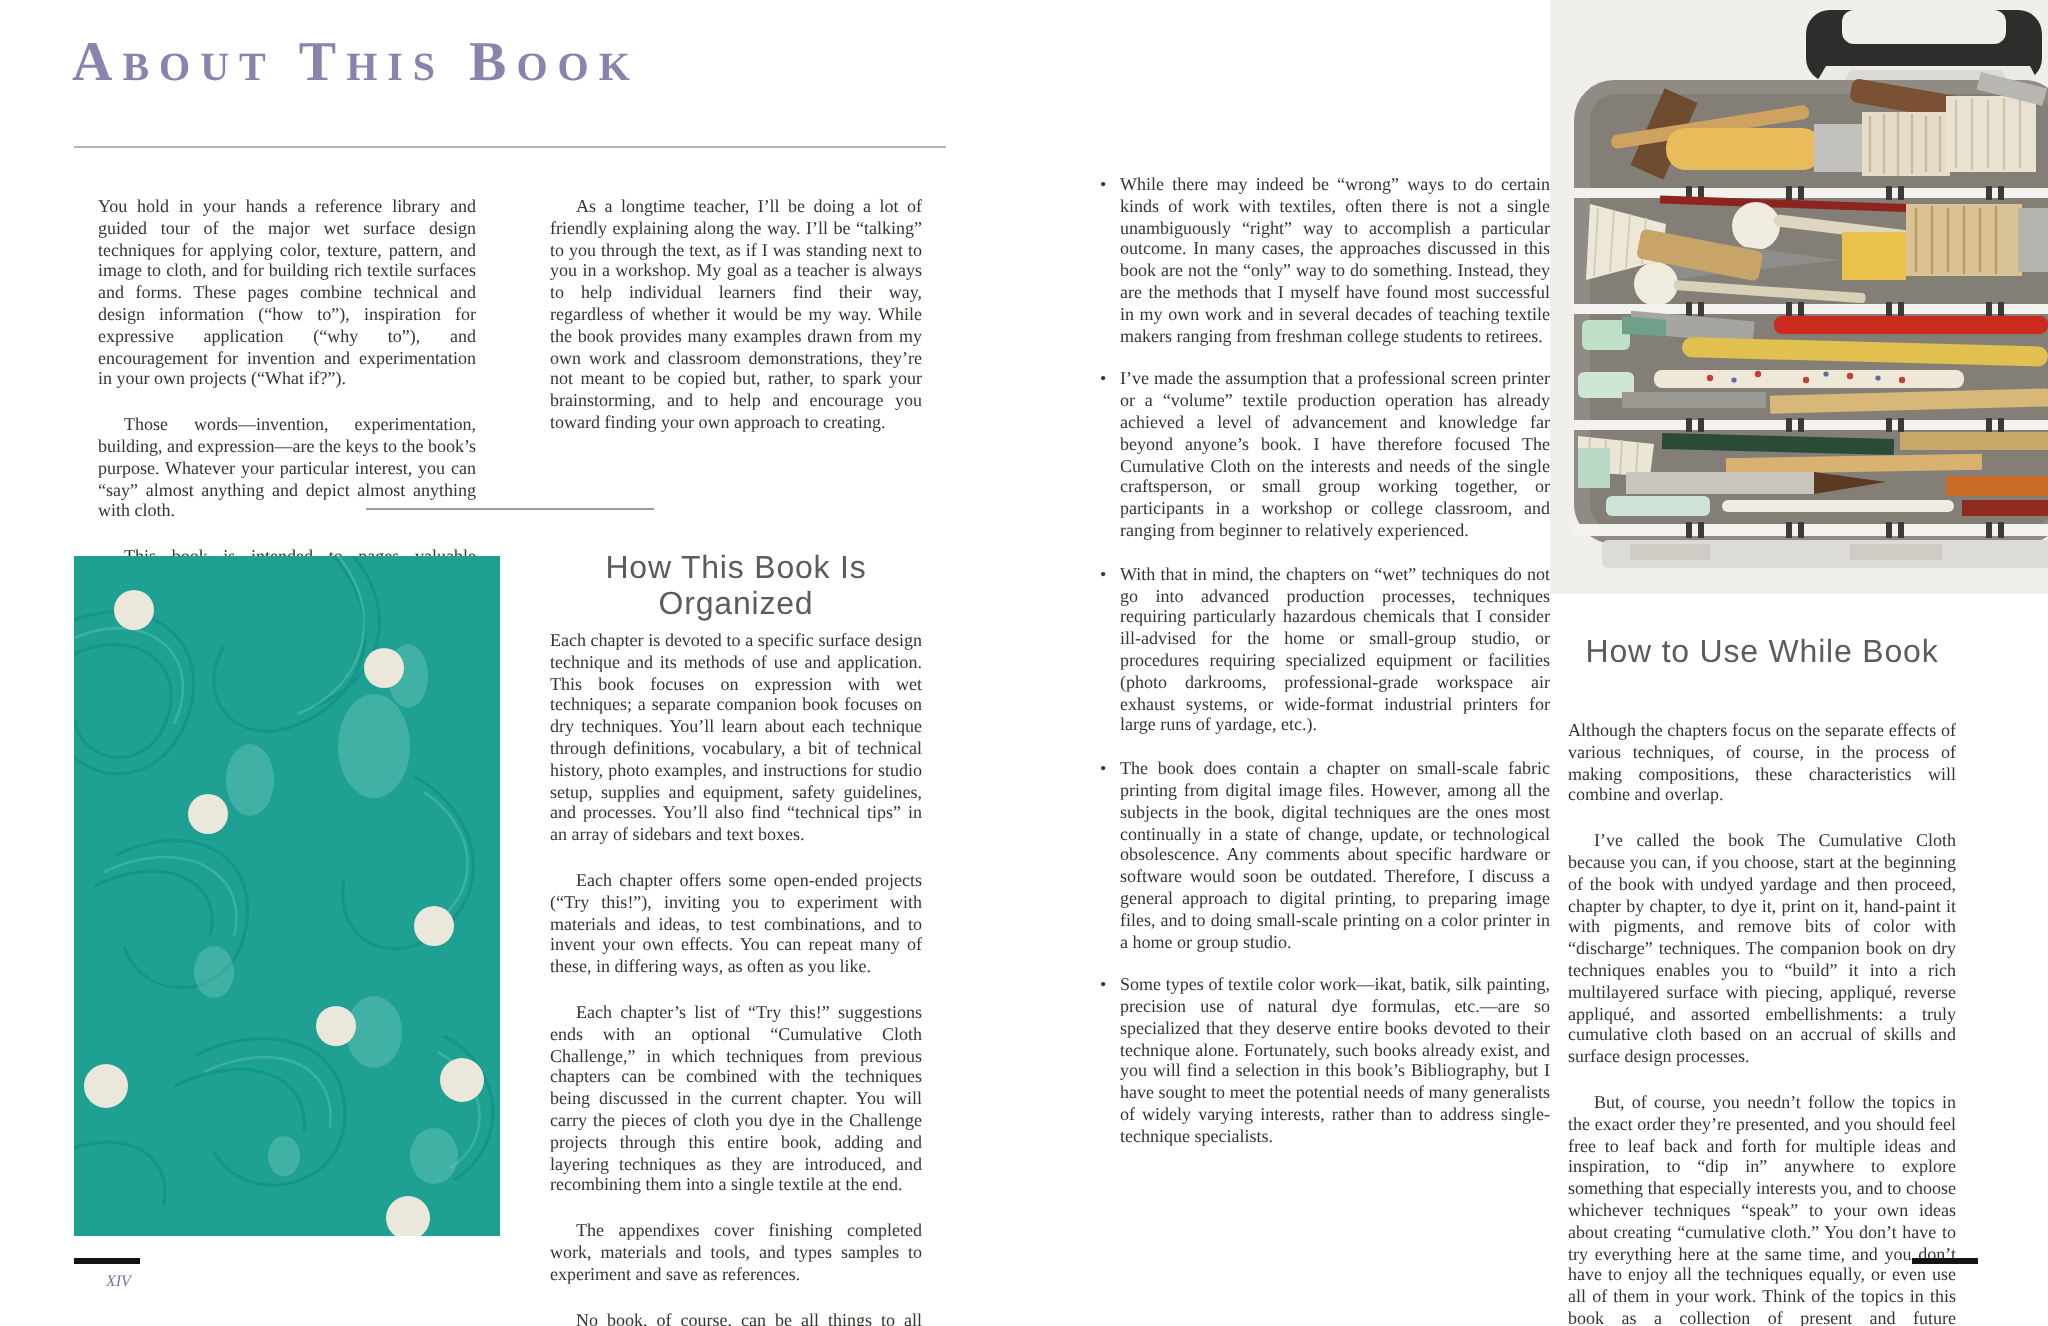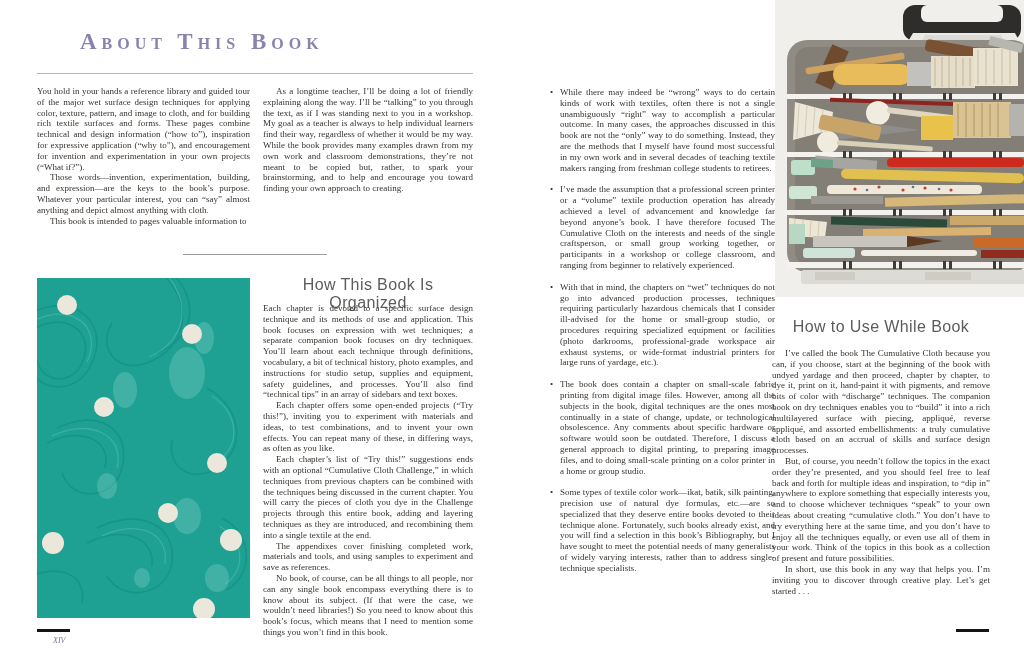--- a/index.html
+++ b/index.html
@@ -2,31 +2,31 @@
 <html lang="en"><head>
 <meta charset="utf-8">
 <style>
   html,body{margin:0;padding:0;}
   body{
     width:1024px;height:663px;position:relative;background:#ffffff;
     font-family:"Liberation Serif", serif;color:#37332f;overflow:hidden;
   }
   .abs{position:absolute;}
   .book-title{
-    left:36px;top:29px;
+    left:36px;top:16px;
     font-family:"Liberation Serif", serif;font-variant:small-caps;font-weight:bold;
-    font-size:23px;letter-spacing:5px;color:#8b82ae;margin-left:44px;
+    font-size:28px;letter-spacing:5px;color:#8b82ae;
   }
   .title-rule{left:37px;top:73px;width:436px;height:1px;background:#b6b1c7;}
   .mid-divider{left:183px;top:254px;width:144px;height:1px;background:#9c9c9c;}
   .col{
     text-align:justify;font-size:9px;line-height:10.8px;
     hyphens:auto;-webkit-hyphens:auto;
   }
-  .col p{margin:0;}
+  .col p{margin:12px;}
   .col p.ind{text-indent:13px;}
   .sans-heading{
     font-family:"Liberation Sans", sans-serif;font-weight:400;color:#5c5c5c;
     text-align:center;font-size:16px;letter-spacing:0.4px;
   }
   ul.bullets{list-style:none;margin:0;padding:0;}
   ul.bullets li{position:relative;padding-left:11px;margin-bottom:11px;}
   ul.bullets li .marker{position:absolute;left:1px;top:0;font-size:9px;color:#37332f;}
   .swatch{left:37px;top:278px;width:213px;height:340px;}
   .photo{left:775px;top:0;width:249px;height:297px;}
@@ -102,21 +102,21 @@
     </g>
   </svg>
 </div>
 
 <div class="abs sans-heading" style="left:263px;top:276px;width:210px;">How This Book Is Organized</div>
 
 <div class="abs col" style="left:263px;top:303px;width:210px;">
   <p>Each chapter is devoted to a specific surface design technique and its methods of use and application. This book focuses on expression with wet techniques; a separate companion book focuses on dry techniques. You’ll learn about each technique through definitions, vocabulary, a bit of technical history, photo examples, and instructions for studio setup, supplies and equipment, safety guidelines, and processes. You’ll also find “technical tips” in an array of sidebars and text boxes.</p>
   <p class="ind">Each chapter offers some open-ended projects (“Try this!”), inviting you to experiment with materials and ideas, to test combinations, and to invent your own effects. You can repeat many of these, in differing ways, as often as you like.</p>
   <p class="ind">Each chapter’s list of “Try this!” suggestions ends with an optional “Cumulative Cloth Challenge,” in which techniques from previous chapters can be combined with the techniques being discussed in the current chapter. You will carry the pieces of cloth you dye in the Challenge projects through this entire book, adding and layering techniques as they are introduced, and recombining them into a single textile at the end.</p>
-  <p class="ind">The appendixes cover finishing completed work, materials and tools, and using samples to experiment and save as references.</p>
+  <p class="ind">The appendixes cover finishing completed work, materials and tools, and types samples to experiment and save as references.</p>
   <p class="ind">No book, of course, can be all things to all people, nor can any single book encompass everything there is to know about its subject. (If that were the case, we wouldn’t need libraries!) So you need to know about this book’s focus, which means that I need to mention some things you won’t find in this book.</p>
 </div>
 
 <div class="abs foot-bar" style="left:37px;top:629px;"></div>
 <div class="abs folio" style="left:37px;top:636px;">XIV</div>
 
 <div class="abs col" style="left:549px;top:87px;width:226px;">
   <ul class="bullets">
     <li>
       <span class="marker">•</span>
@@ -301,19 +301,20 @@
     <rect x="26" y="270" width="226" height="14" rx="3" fill="#dddbd6"></rect>
     <rect x="40" y="272" width="40" height="8" fill="#cfccc6"></rect>
     <rect x="150" y="272" width="46" height="8" fill="#cfccc6"></rect>
     <rect x="0" y="286" width="249" height="11" fill="#f1efec"></rect>
   </svg>
 </div>
 
 <div class="abs sans-heading" style="left:772px;top:318px;width:218px;">How to Use While Book</div>
 
 <div class="abs col" style="left:772px;top:348px;width:218px;">
+  <p>Although the chapters focus on the separate effects of various techniques, of course, in the process of making compositions, these characteristics will combine and overlap.</p>
   <p class="ind">I’ve called the book The Cumulative Cloth because you can, if you choose, start at the beginning of the book with undyed yardage and then proceed, chapter by chapter, to dye it, print on it, hand-paint it with pigments, and remove bits of color with “discharge” techniques. The companion book on dry techniques enables you to “build” it into a rich multilayered surface with piecing, appliqué, reverse appliqué, and assorted embellishments: a truly cumulative cloth based on an accrual of skills and surface design processes.</p>
   <p class="ind">But, of course, you needn’t follow the topics in the exact order they’re presented, and you should feel free to leaf back and forth for multiple ideas and inspiration, to “dip in” anywhere to explore something that especially interests you, and to choose whichever techniques “speak” to your own ideas about creating “cumulative cloth.” You don’t have to try everything here at the same time, and you don’t have to enjoy all the techniques equally, or even use all of them in your work. Think of the topics in this book as a collection of present and future possibilities.</p>
   <p class="ind">In short, use this book in any way that helps you. I’m inviting you to discover through creative play. Let’s get started . . .</p>
 </div>
 
 <div class="abs foot-bar" style="left:956px;top:629px;"></div>
 <div class="abs folio right" style="left:956px;top:676px;">XV</div>
 
 </body></html>

